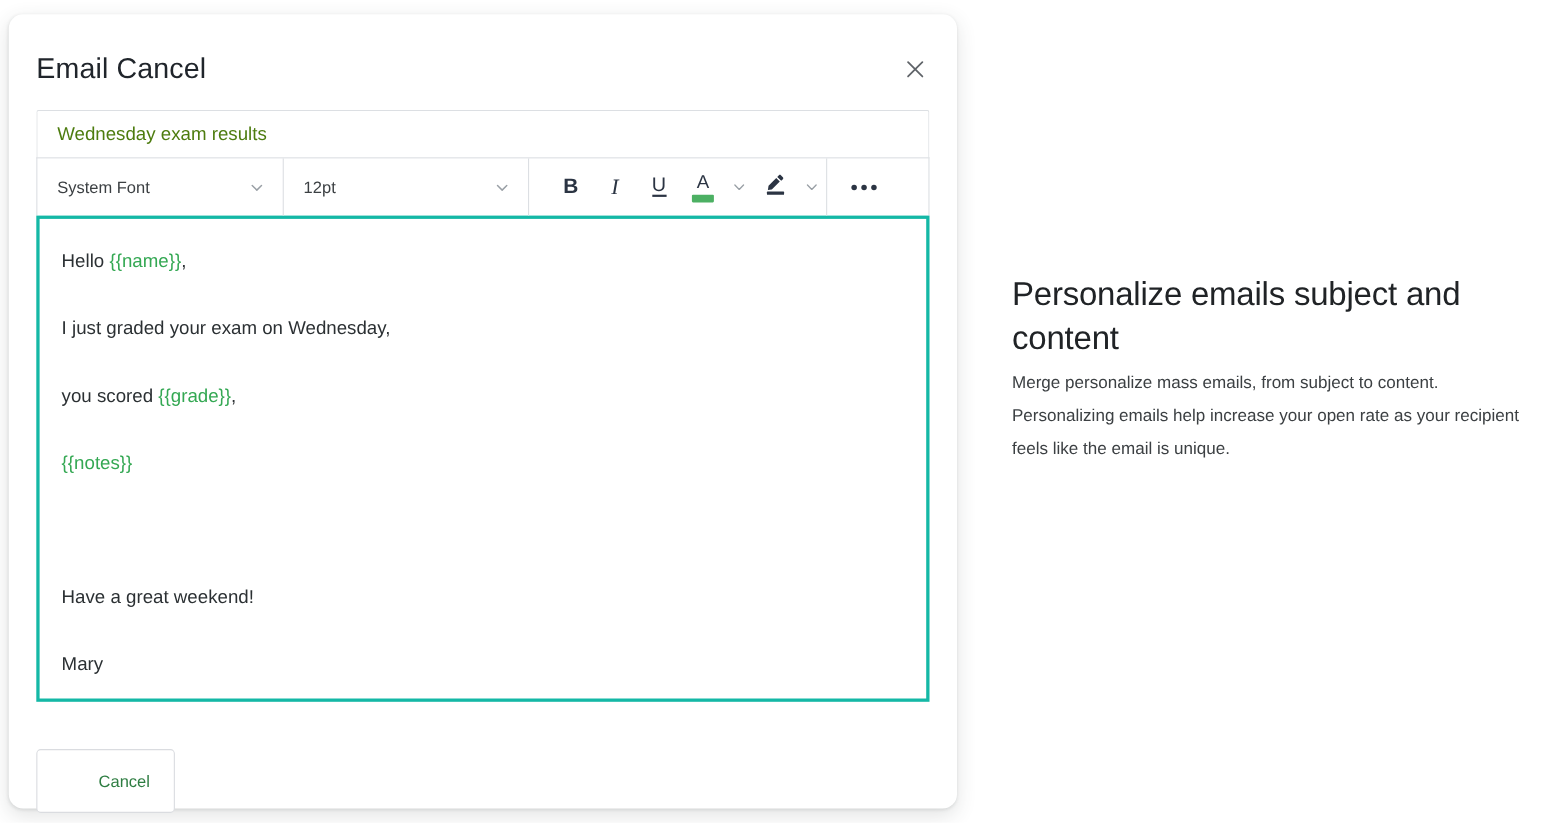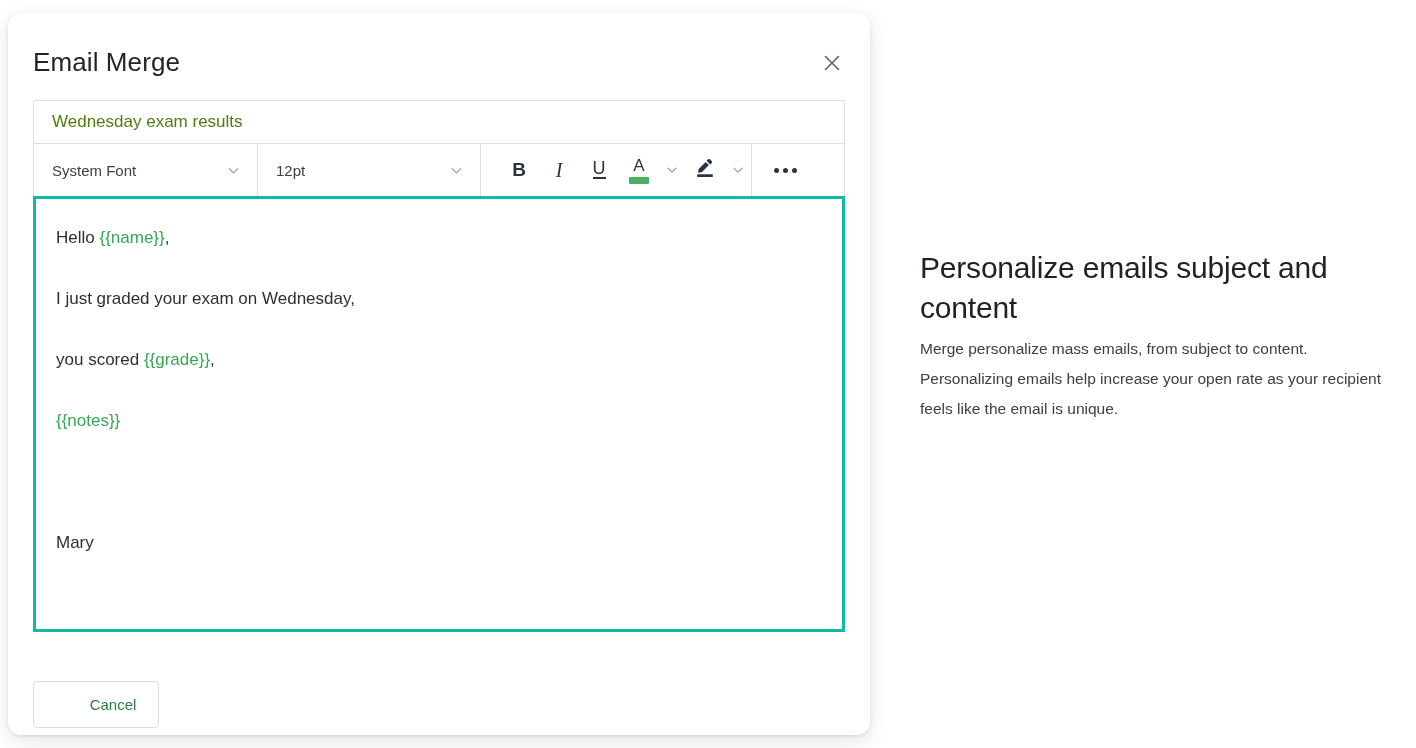--- a/index.html
+++ b/index.html
@@ -211,21 +211,21 @@
     font-size: 15px;
     border-radius: 4px;
     cursor: pointer;
     display: inline-flex;
     align-items: center;
     justify-content: center;
     box-sizing: border-box;
   }
   .btn-cancel {
     width: 126px;
-    height: 47px;
+    height: 58px;
     background: #ffffff;
     border: 1px solid #dadce0;
     color: #2e7d42;
     padding-left: 40px;
   }
   .btn-save {
     width: 186px;
     height: 47px;
     background: #37803f;
     border: 1px solid #37803f;
@@ -254,21 +254,21 @@
     line-height: 30px;
     color: #3c4043;
   }
 </style>
 </head>
 <body>
 
 <div class="modal-card">
 
   <div class="modal-header">
-    <div class="modal-title">Email Merge</div>
+    <div class="modal-title">Email Cancel</div>
     <div class="close-btn">
       <svg width="24" height="24" viewBox="0 0 24 24" fill="none" stroke="currentColor" stroke-width="1.6" stroke-linecap="round">
         <line x1="5.5" y1="5.5" x2="18.5" y2="18.5"></line>
         <line x1="18.5" y1="5.5" x2="5.5" y2="18.5"></line>
       </svg>
     </div>
   </div>
 
   <div class="composer">
 
@@ -357,20 +357,21 @@
       </div>
 
     </div>
 
     <div class="editor-body" id="editor-body">
         <div class="editor-line"><span>Hello </span><span class="tag">{{name}}</span><span>,</span></div>
         <div class="editor-line"><span>I just graded your exam on Wednesday,</span></div>
         <div class="editor-line"><span>you scored </span><span class="tag">{{grade}}</span><span>,</span></div>
         <div class="editor-line"><span class="tag">{{notes}}</span></div>
         <div class="editor-line blank">&nbsp;</div>
+        <div class="editor-line"><span>Have a great weekend!</span></div>
         <div class="editor-line"><span>Mary</span></div>
       </div>
   </div>
 
   <div class="modal-footer">
     <button class="btn btn-cancel">Cancel</button>
   </div>
 
 </div>
 

